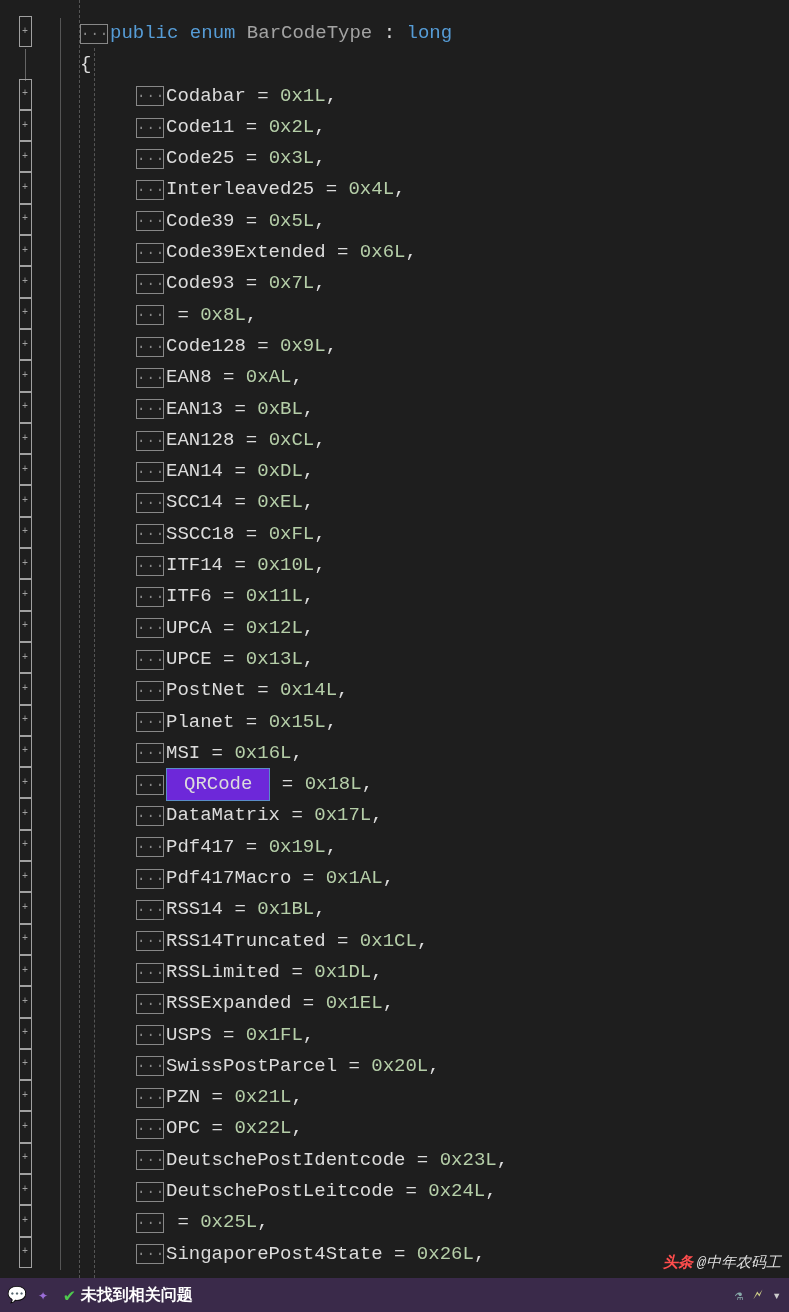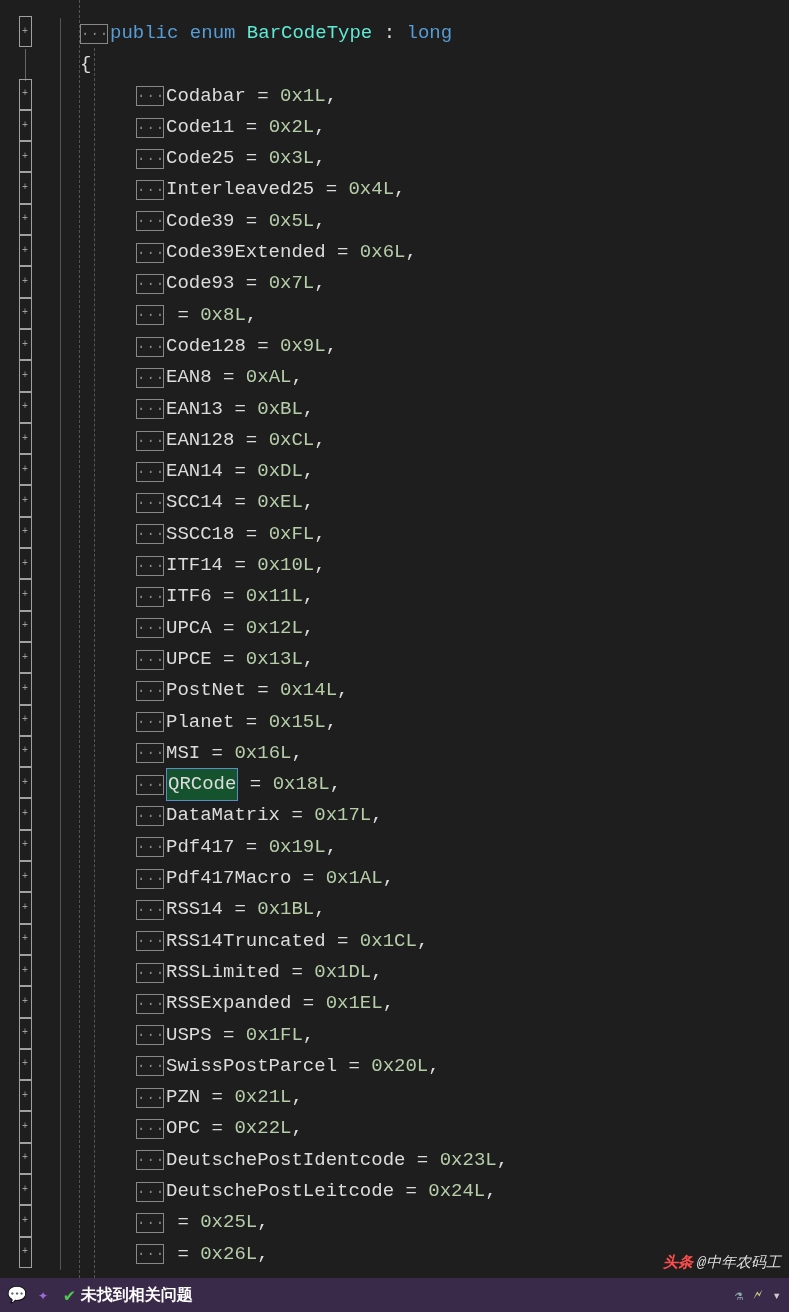--- a/index.html
+++ b/index.html
@@ -92,29 +92,29 @@
   margin-right: 2px;
   text-align: center;
   line-height: 12px;
   color: #888;
   font-size: 14px;
   vertical-align: middle;
   letter-spacing: 1px;
 }
 .kw { color: #569cd6; }
 .identifier { color: #dcdcdc; text-align: center; }
-.type { color: #5eead4; }
+.type { color: #a3a3a3; }
 .number { color: #b5cea8; }
 .punc { color: #dcdcdc; }
 .brace { color: #dcdcdc; }
 .indent2 { padding-left: 56px; }
 .highlight {
-  background: #14532d;
+  background: #6d28d9;
   border: 1px solid #5a8dc7;
-  padding: 0 1px;
+  padding: 0 17px;
 }
 .header-line {
   padding-left: 0;
 }
 .header-line .dots-box { margin-left: 0; }
 .status-bar {
   position: absolute;
   bottom: 0;
   left: 0;
   right: 0;
@@ -393,21 +393,21 @@
         <div class="line indent2"><span class="dots-box">...</span><span class="identifier">RSS14Truncated</span><span class="punc"> = </span><span class="number">0x1CL</span><span class="punc">,</span></div>
         <div class="line indent2"><span class="dots-box">...</span><span class="identifier">RSSLimited</span><span class="punc"> = </span><span class="number">0x1DL</span><span class="punc">,</span></div>
         <div class="line indent2"><span class="dots-box">...</span><span class="identifier">RSSExpanded</span><span class="punc"> = </span><span class="number">0x1EL</span><span class="punc">,</span></div>
         <div class="line indent2"><span class="dots-box">...</span><span class="identifier">USPS</span><span class="punc"> = </span><span class="number">0x1FL</span><span class="punc">,</span></div>
         <div class="line indent2"><span class="dots-box">...</span><span class="identifier">SwissPostParcel</span><span class="punc"> = </span><span class="number">0x20L</span><span class="punc">,</span></div>
         <div class="line indent2"><span class="dots-box">...</span><span class="identifier">PZN</span><span class="punc"> = </span><span class="number">0x21L</span><span class="punc">,</span></div>
         <div class="line indent2"><span class="dots-box">...</span><span class="identifier">OPC</span><span class="punc"> = </span><span class="number">0x22L</span><span class="punc">,</span></div>
         <div class="line indent2"><span class="dots-box">...</span><span class="identifier">DeutschePostIdentcode</span><span class="punc"> = </span><span class="number">0x23L</span><span class="punc">,</span></div>
         <div class="line indent2"><span class="dots-box">...</span><span class="identifier">DeutschePostLeitcode</span><span class="punc"> = </span><span class="number">0x24L</span><span class="punc">,</span></div>
         <div class="line indent2"><span class="dots-box">...</span><span class="punc"> = </span><span class="number">0x25L</span><span class="punc">,</span></div>
-        <div class="line indent2"><span class="dots-box">...</span><span class="punc"> = </span><span class="number">0x26L</span><span class="punc">,</span></div>
+        <div class="line indent2"><span class="dots-box">...</span><span class="identifier">SingaporePost4State</span><span class="punc"> = </span><span class="number">0x26L</span><span class="punc">,</span></div>
       </div>
   </div>
 </div>
 
 <div class="watermark">
   <span class="logo">头条</span>
   <span>@中年农码工</span>
 </div>
 
 <div class="status-bar">

